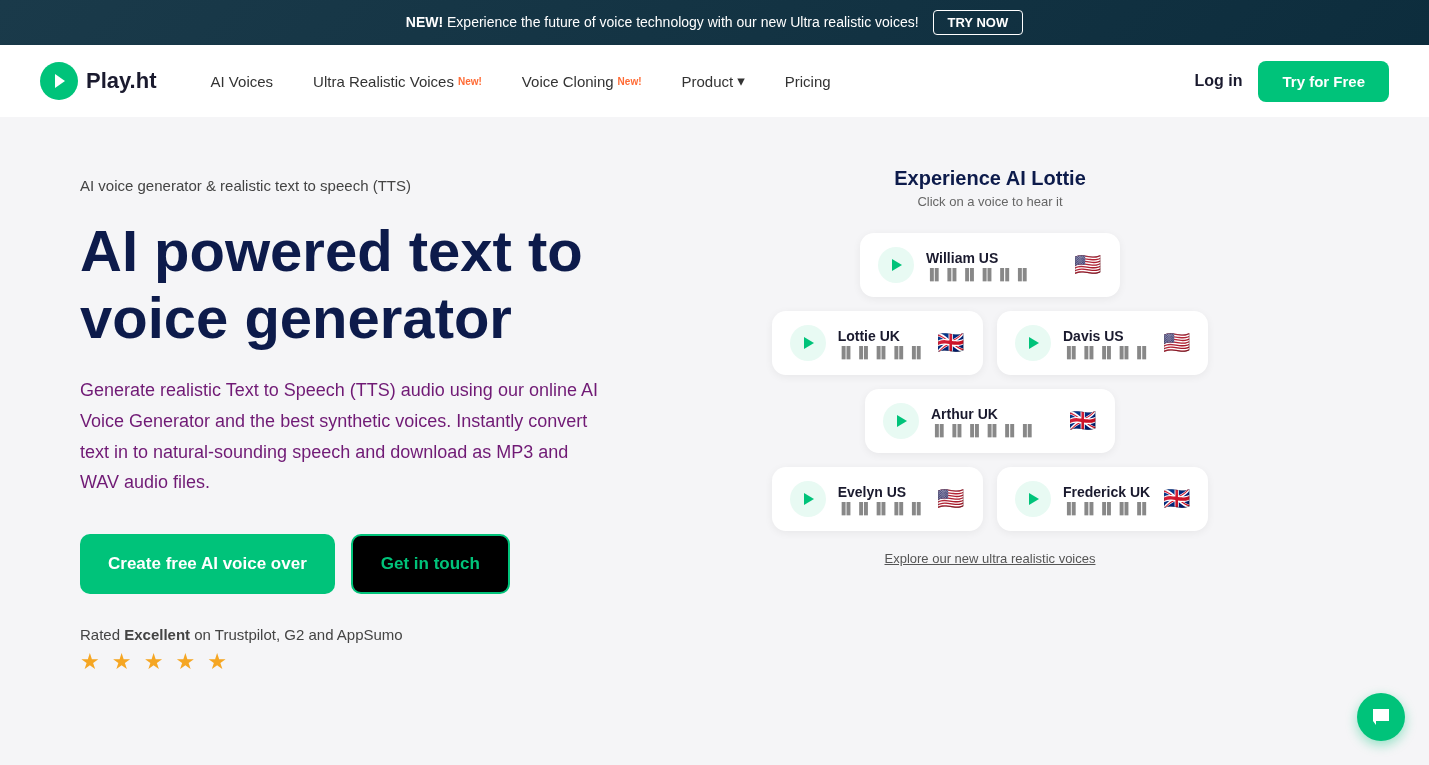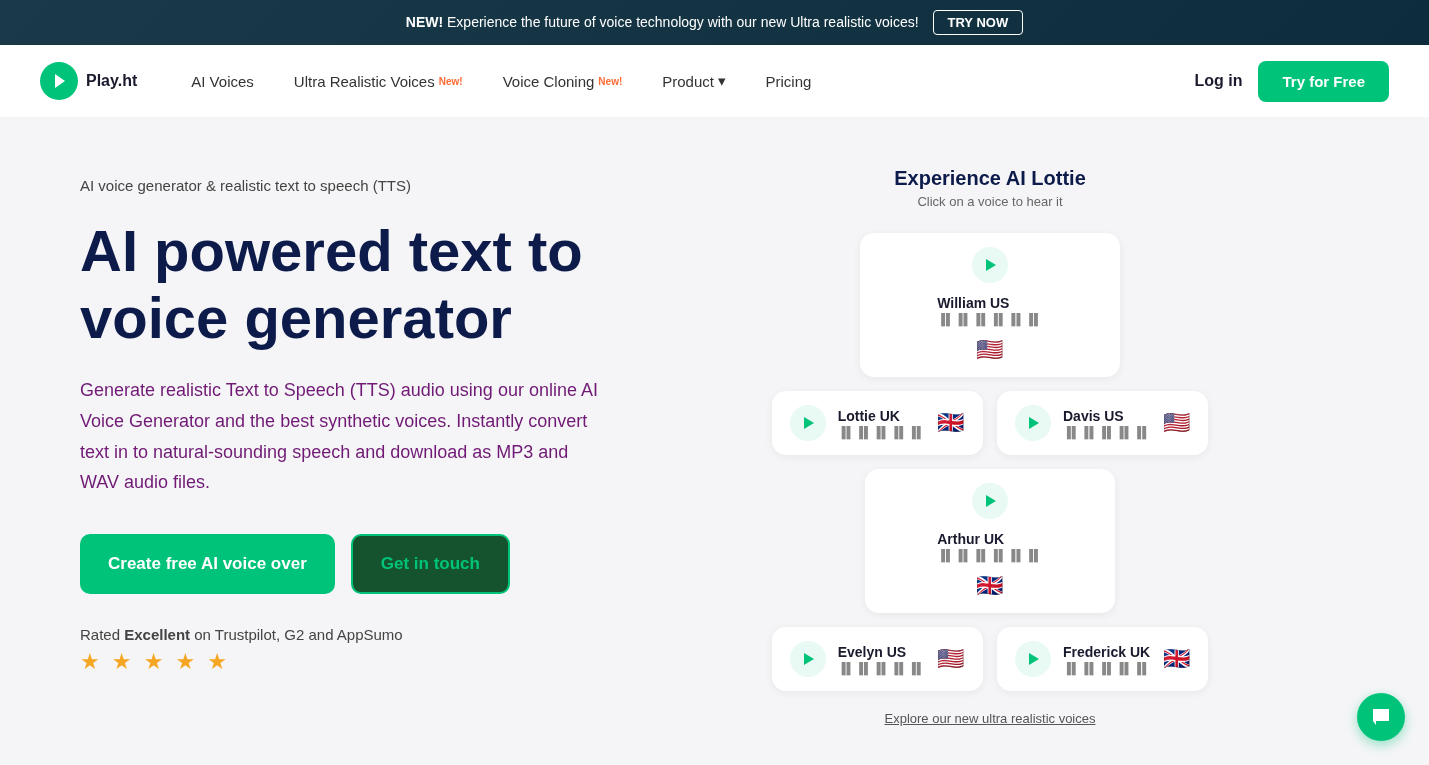--- a/index.html
+++ b/index.html
@@ -46,21 +46,21 @@
     .logo-icon {
       width: 38px;
       height: 38px;
       background: #00c37a;
       border-radius: 50%;
       display: flex;
       align-items: center;
       justify-content: center;
     }
     .logo-icon svg { width: 18px; height: 18px; }
-    .logo-text { font-size: 16px; font-weight: 700; color: #1a1a2e; }
+    .logo-text { font-size: 22px; font-weight: 700; color: #1a1a2e; }
     .nav-links { display: flex; gap: 12px; flex: 1; }
     .nav-link {
       padding: 8px 14px;
       font-size: 15px;
       color: #333;
       text-decoration: none;
       cursor: pointer;
       border-radius: 6px;
       display: flex;
       align-items: center;
@@ -122,21 +122,21 @@
       background: #00c37a;
       color: white;
       border: none;
       padding: 18px 28px;
       border-radius: 10px;
       font-size: 17px;
       font-weight: 700;
       cursor: pointer;
     }
     .btn-secondary {
-      background: #14532d;
+      background: #000000;
       color: #00c37a;
       border: 2px solid #00c37a;
       padding: 18px 28px;
       border-radius: 10px;
       font-size: 17px;
       font-weight: 700;
       cursor: pointer;
     }
     .rating-section { font-size: 15px; color: #444; }
     .rating-section strong { font-weight: 700; }
@@ -153,21 +153,21 @@
       background: white;
       border-radius: 14px;
       display: flex;
       align-items: center;
       gap: 12px;
       padding: 14px 18px;
       box-shadow: 0 2px 8px rgba(0,0,0,0.06);
       cursor: pointer;
       min-width: 200px;
     }
-    .voice-card.large { min-width: 260px; flex-direction: column; }
+    .voice-card.large { min-width: 260px; }
     .voice-card.center { align-self: center; min-width: 250px; }
 
     .voice-row { display: flex; gap: 14px; justify-content: center; }
 
     .play-btn {
       width: 36px;
       height: 36px;
       background: #e8faf3;
       border-radius: 50%;
       display: flex;

